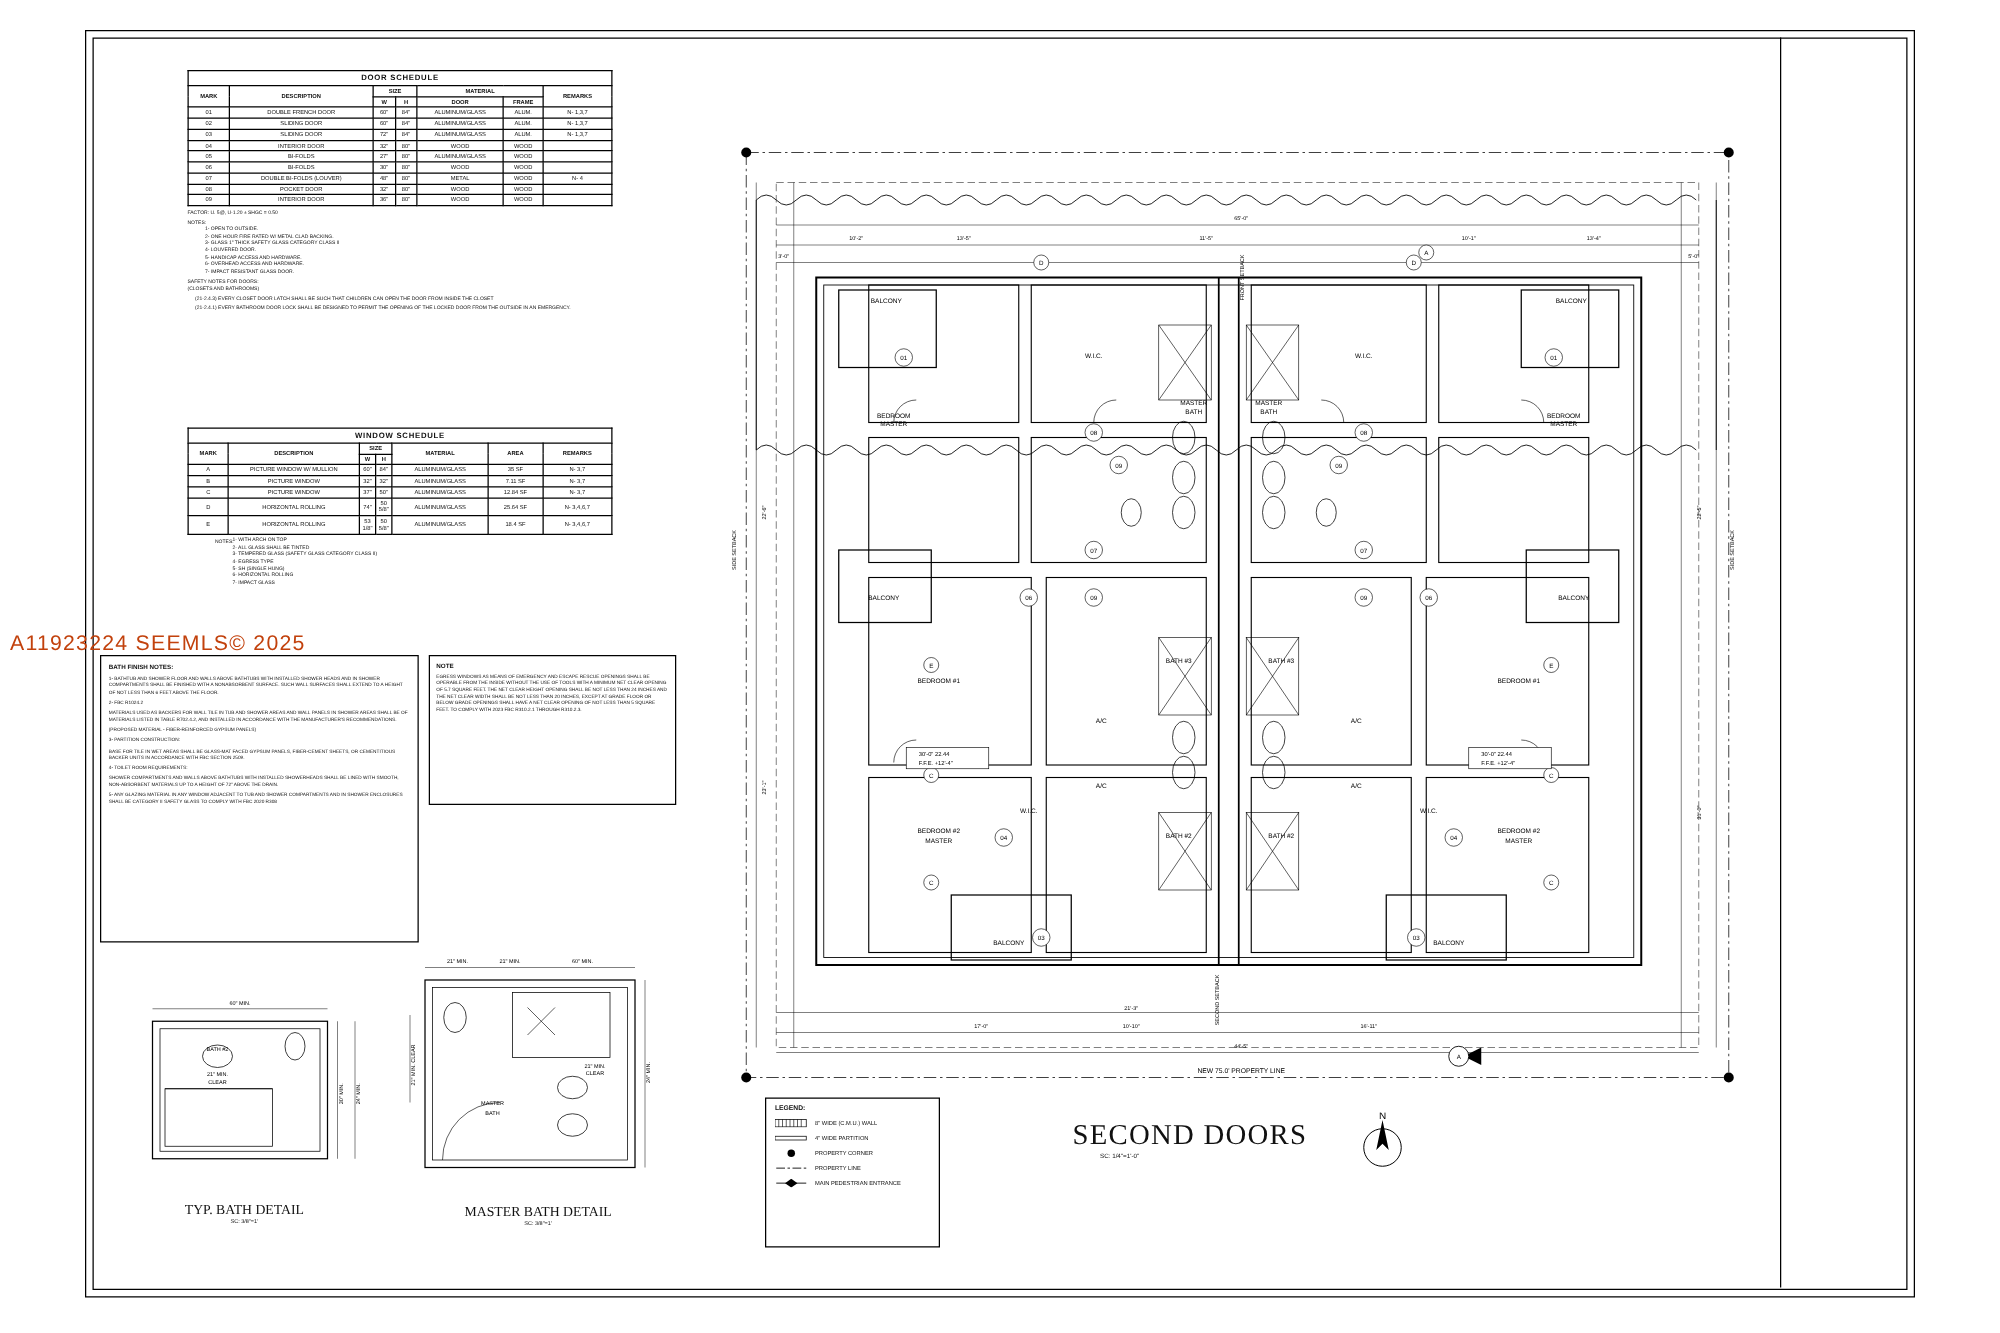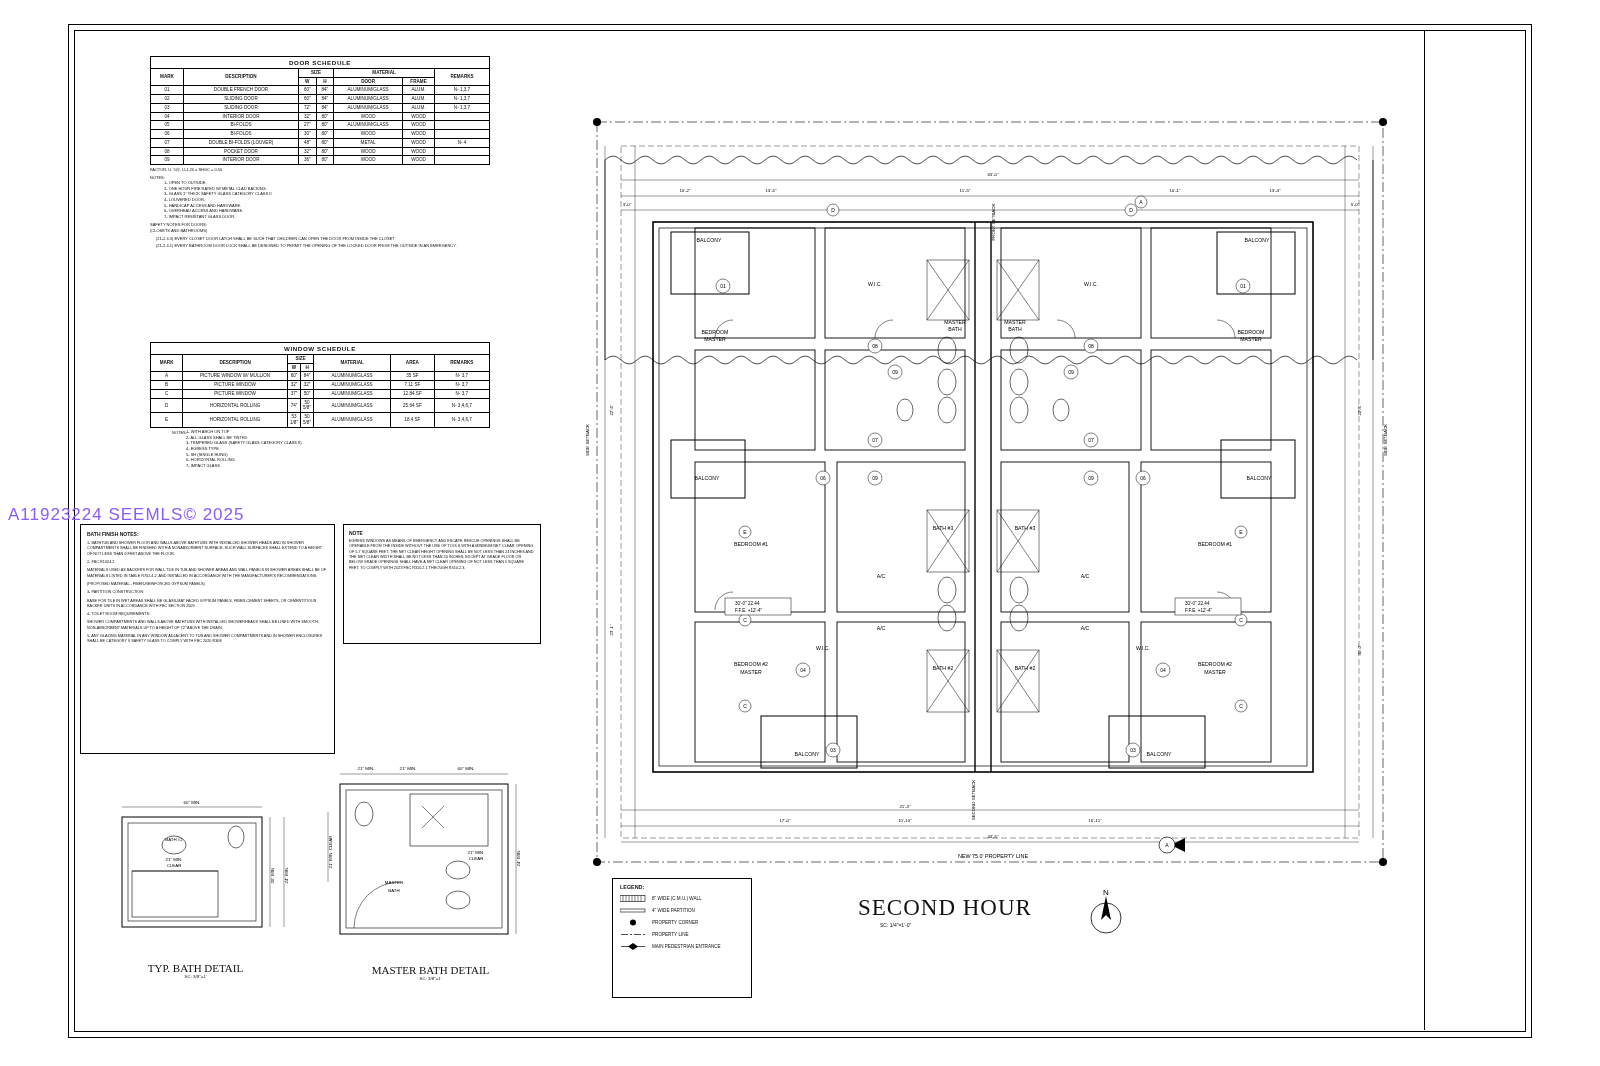--- a/index.html
+++ b/index.html
@@ -15,21 +15,21 @@
   .panel{position:absolute;border:0.8px solid #000;background:#fff;}
   .tiny{font-size:3.8px;line-height:1.4;}
   
   #door-schedule{left:150px;top:56px;width:340px;}
   #window-schedule{left:150px;top:342px;width:340px;}
   .sched-notes{font-size:4px;line-height:1.4;margin-top:2px;}
   
   #bath-finish-notes{left:80px;top:524px;width:255px;height:230px;padding:6px;box-sizing:border-box;}
   #note-panel{left:343px;top:524px;width:198px;height:120px;padding:5px;box-sizing:border-box;}
   
-  #watermark{position:absolute;left:8px;top:505px;font-size:17px;letter-spacing:1px;color:#8b5cf6;font-family:"Liberation Sans",sans-serif;}
+  #watermark{position:absolute;left:8px;top:505px;font-size:17px;letter-spacing:1px;color:#c2410c;font-family:"Liberation Sans",sans-serif;}
   
   #plan-area{position:absolute;left:575px;top:110px;width:830px;height:790px;}
   
   #legend{left:612px;top:878px;width:140px;height:120px;padding:5px 7px;box-sizing:border-box;font-size:4.6px;}
   
   #plan-title{position:absolute;left:858px;top:895px;font-family:"Liberation Serif",serif;font-size:23px;letter-spacing:1px;}
   #plan-scale{position:absolute;left:880px;top:922px;font-size:5px;}
   
   #typ-bath{position:absolute;left:88px;top:775px;width:215px;height:215px;}
   #master-bath-det{position:absolute;left:318px;top:752px;width:225px;height:240px;}
@@ -512,21 +512,21 @@
       <text x="418" y="748" font-size="5.4" text-anchor="middle" font-family="Liberation Sans">NEW 75.0' PROPERTY LINE</text>
 
       <g>
         <path d="M596,735 l14,-7 l0,14 z" fill="#000"></path>
         <circle cx="592" cy="735" r="8" fill="#fff" stroke="#000" stroke-width="0.7"></circle>
         <text x="592" y="737" font-size="5" text-anchor="middle" font-family="Liberation Sans">A</text>
       </g>
     </svg>
   </div>
 
-  <div id="plan-title">SECOND HOUR</div>
+  <div id="plan-title">SECOND DOORS</div>
   <div id="plan-scale">SC: 1/4"=1'-0"</div>
 
   <div style="position:absolute;left:1088px;top:890px;width:36px;height:46px">
     <svg width="36" height="46" viewBox="0 0 36 46">
       <circle cx="18" cy="28" r="15" fill="none" stroke="#000" stroke-width="0.8"></circle>
       <path d="M18,6 L23,30 L18,25 L13,30 Z" fill="#000"></path>
       <text x="18" y="5" font-size="8" text-anchor="middle" font-family="Liberation Sans">N</text>
     </svg>
   </div>
 

